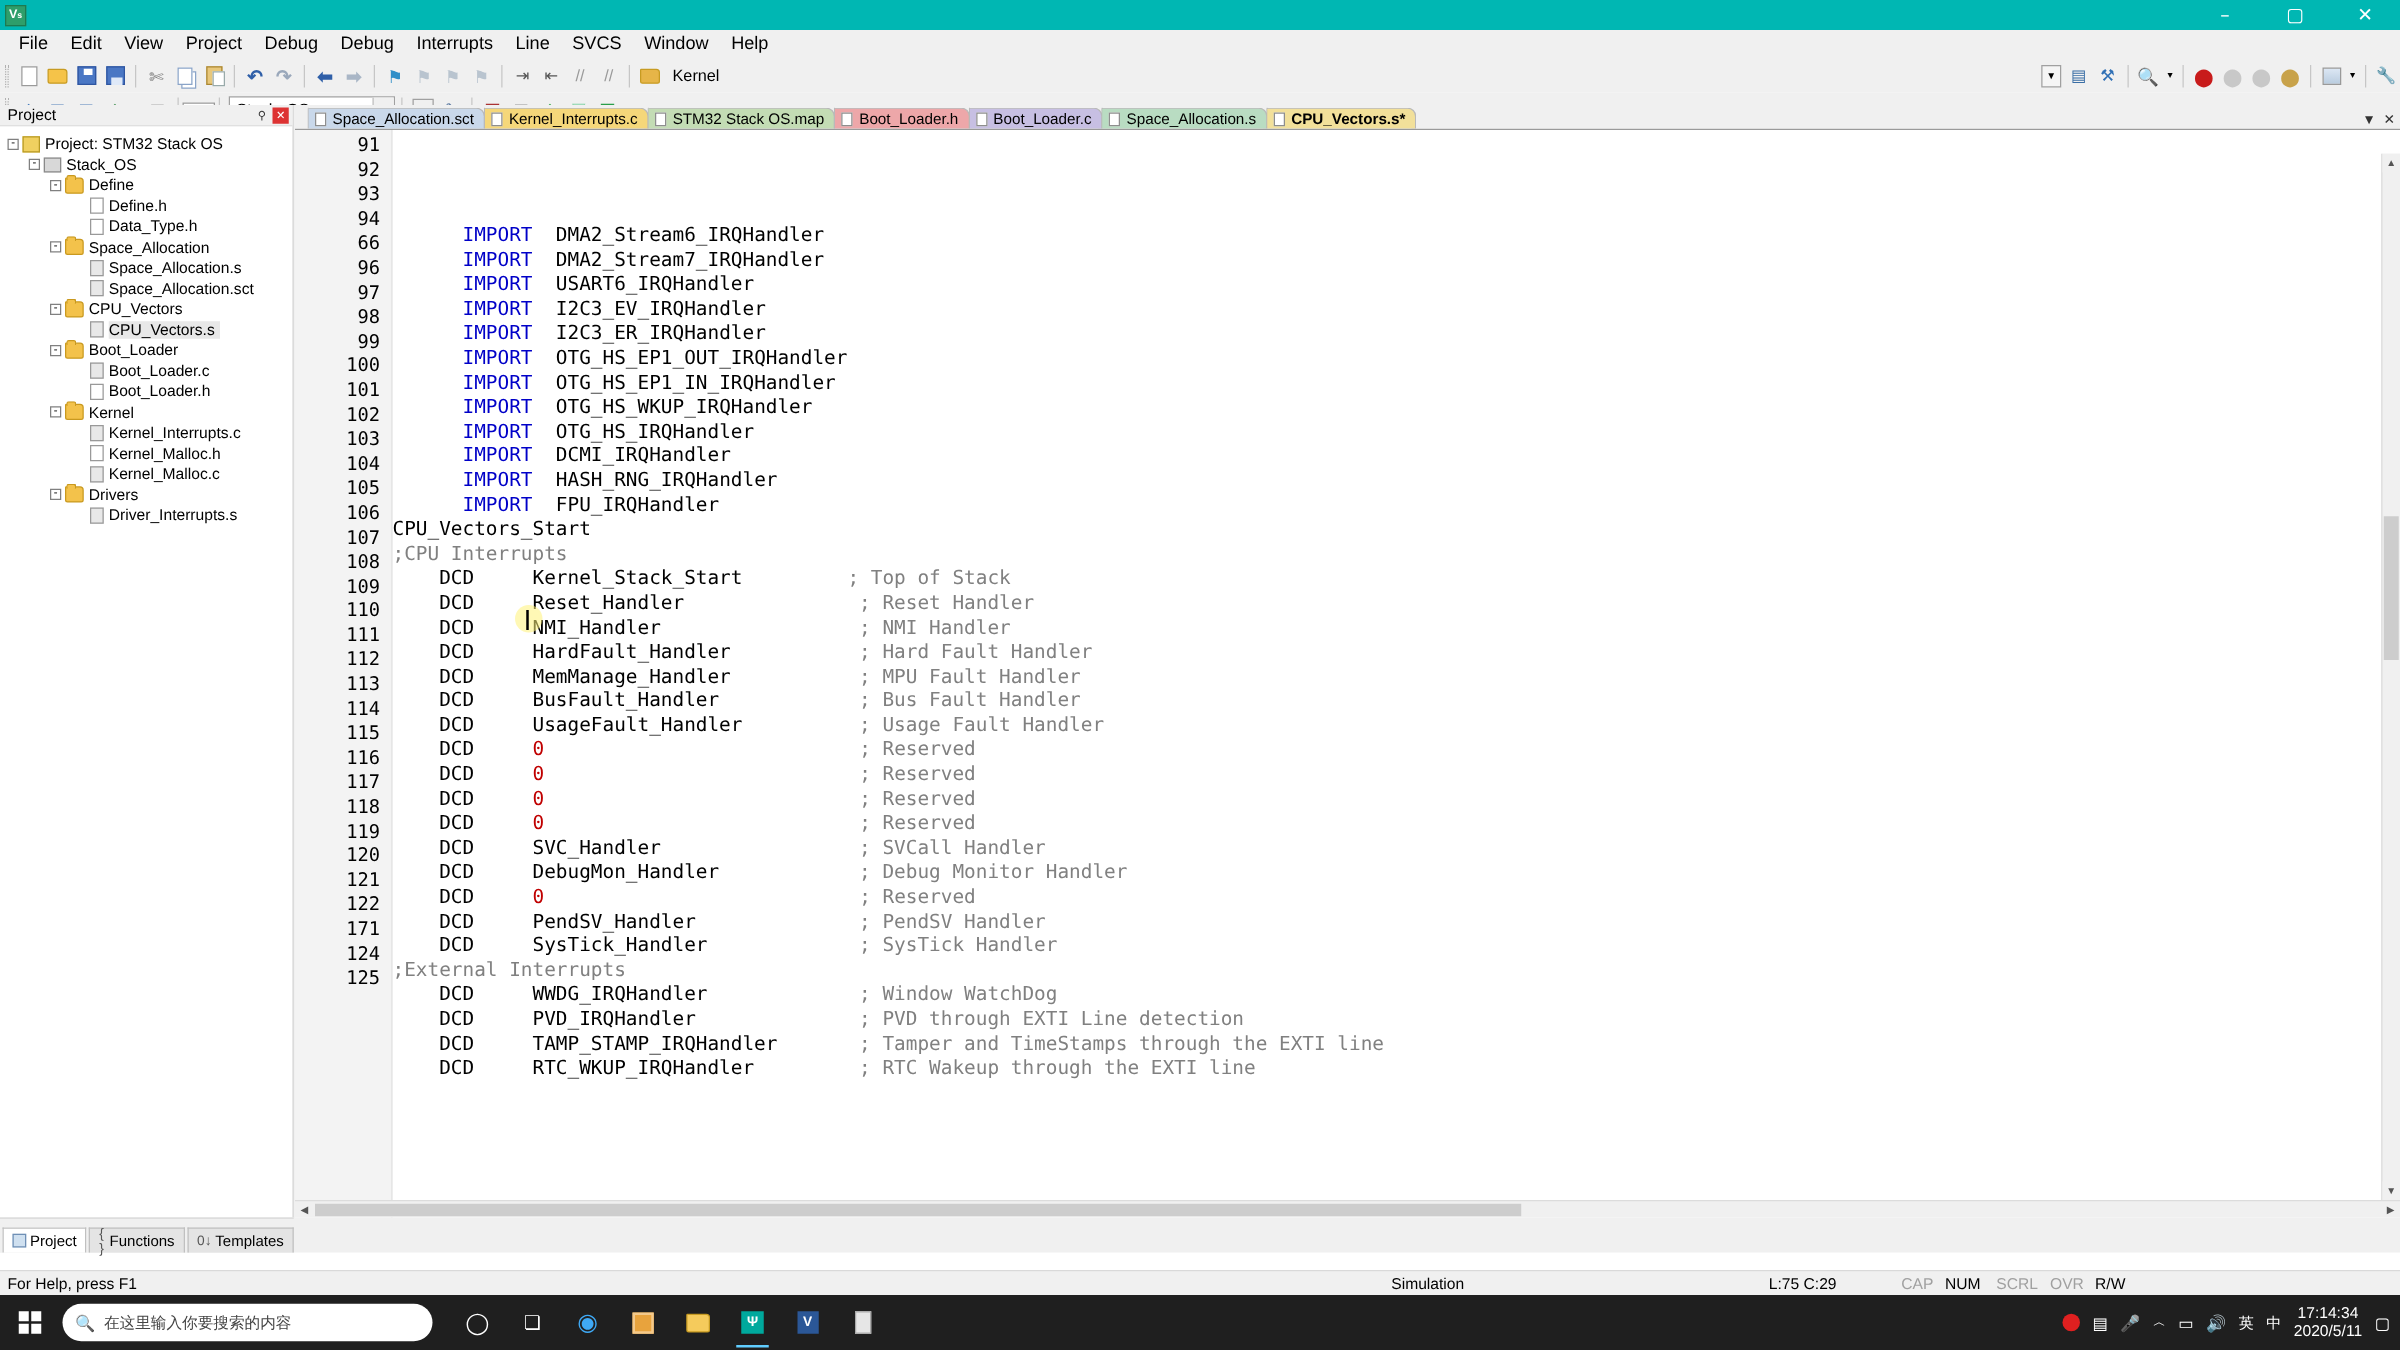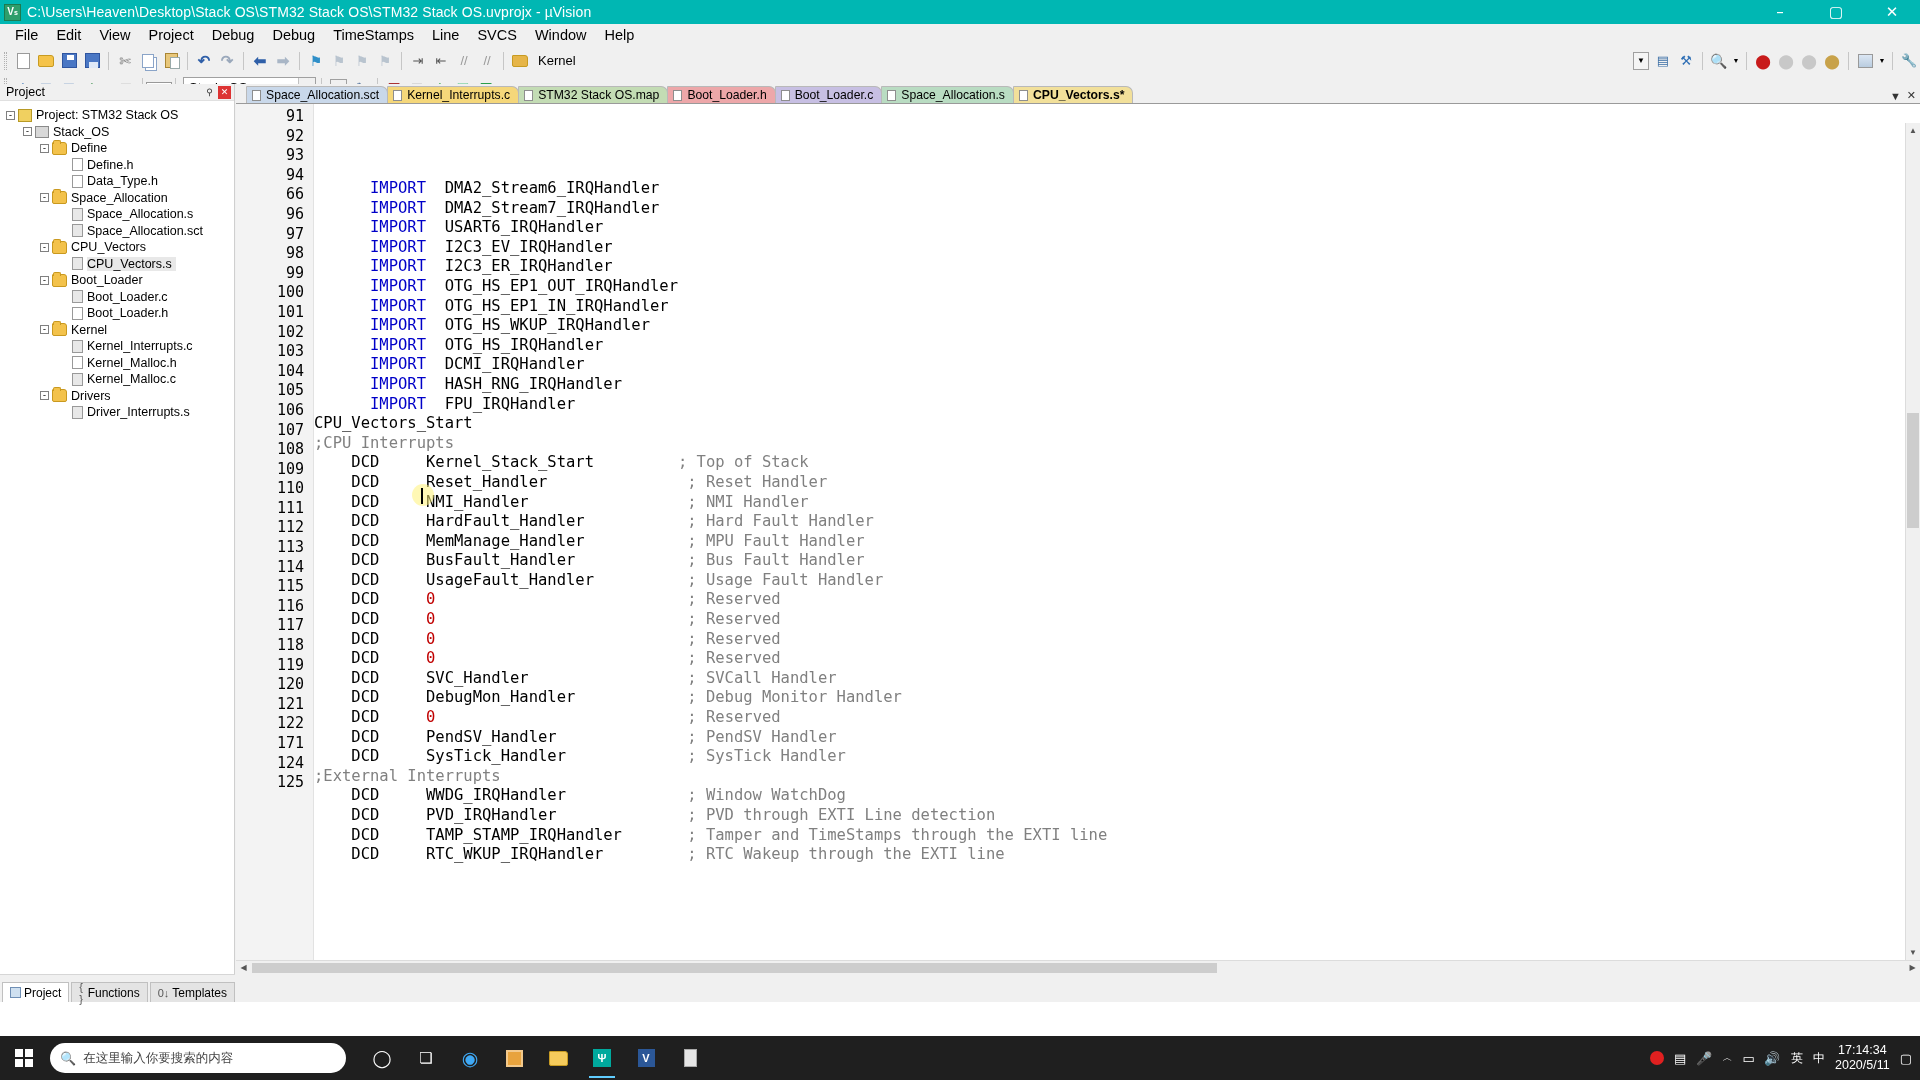--- a/index.html
+++ b/index.html
@@ -220,36 +220,35 @@
 
   .sq{ width:16px;height:16px;display:inline-block; }
 </style>
 </head>
 <body>
 
 <div id="app">
 
   <div class="titlebar">
     <div class="app-icon">V<sub style="font-size:7px">s</sub></div>
-    <div class="title-text">C:\Users\Heaven\Desktop\Stack OS\STM32 Stack OS\STM32 Stack OS.uvprojx - µVision</div>
     <div class="win-buttons">
       <div class="win-btn">–</div>
       <div class="win-btn">▢</div>
       <div class="win-btn close">✕</div>
     </div>
   </div>
 
   <div class="menubar">
     <div class="mi">File</div>
     <div class="mi">Edit</div>
     <div class="mi">View</div>
     <div class="mi">Project</div>
     <div class="mi">Debug</div>
     <div class="mi">Debug</div>
-    <div class="mi">TimeStamps</div>
+    <div class="mi">Interrupts</div>
     <div class="mi">Line</div>
     <div class="mi">SVCS</div>
     <div class="mi">Window</div>
     <div class="mi">Help</div>
   </div>
 
   <div class="toolbar">
     <div class="tgrip"></div>
     <div class="tbtn">
         <span class="ic ic-doc"></span>
@@ -644,20 +643,30 @@
         <div class="hscroll">
           <div class="hs-arrow">◀</div>
           <div class="hthumb"></div>
           <div class="hs-arrow" style="margin-left:auto">▶</div>
         </div>
       </div>
     </div>
 
   </div>
 
+  <div class="statusbar">
+    <span class="sb-help">For Help, press F1</span>
+    <span class="sb-cell" style="left:1113px">Simulation</span>
+    <span class="sb-cell" style="left:1415px">L:75 C:29</span>
+    <span class="sb-cell dim" style="left:1521px">CAP</span>
+    <span class="sb-cell" style="left:1556px">NUM</span>
+    <span class="sb-cell dim" style="left:1597px">SCRL</span>
+    <span class="sb-cell dim" style="left:1640px">OVR</span>
+    <span class="sb-cell" style="left:1676px">R/W</span>
+  </div>
 
   <div class="taskbar">
     <div class="tb-start">
       <span class="winlogo">
           <i></i>
           <i></i>
           <i></i>
           <i></i>
         </span>
     </div>

